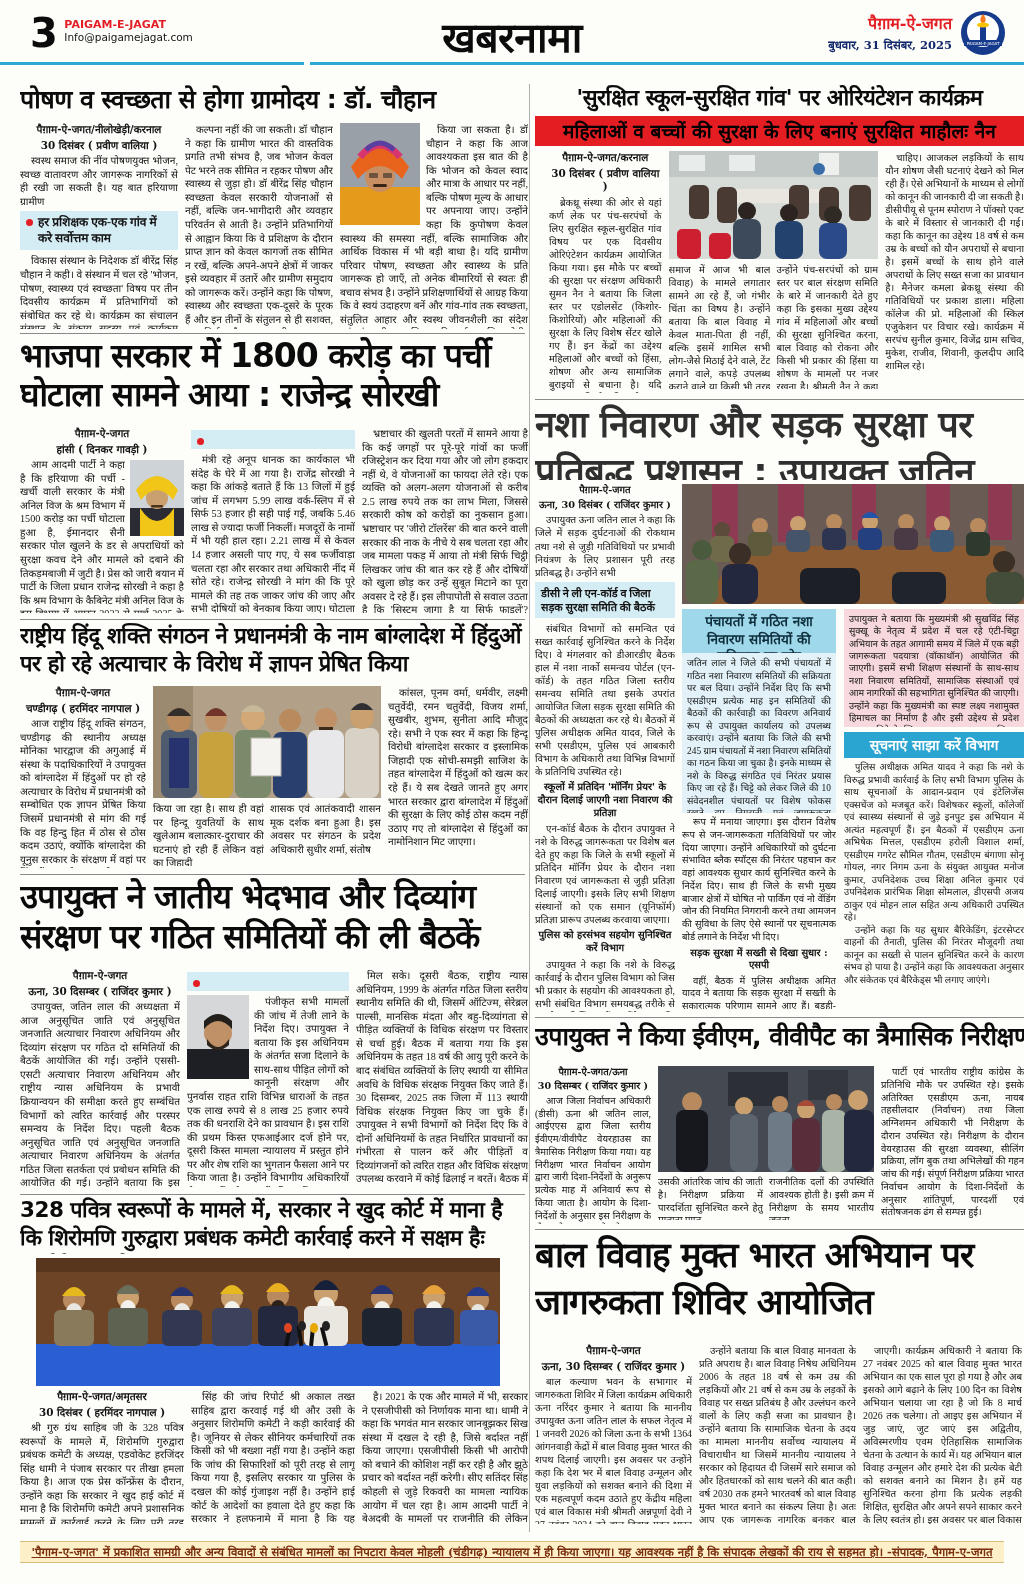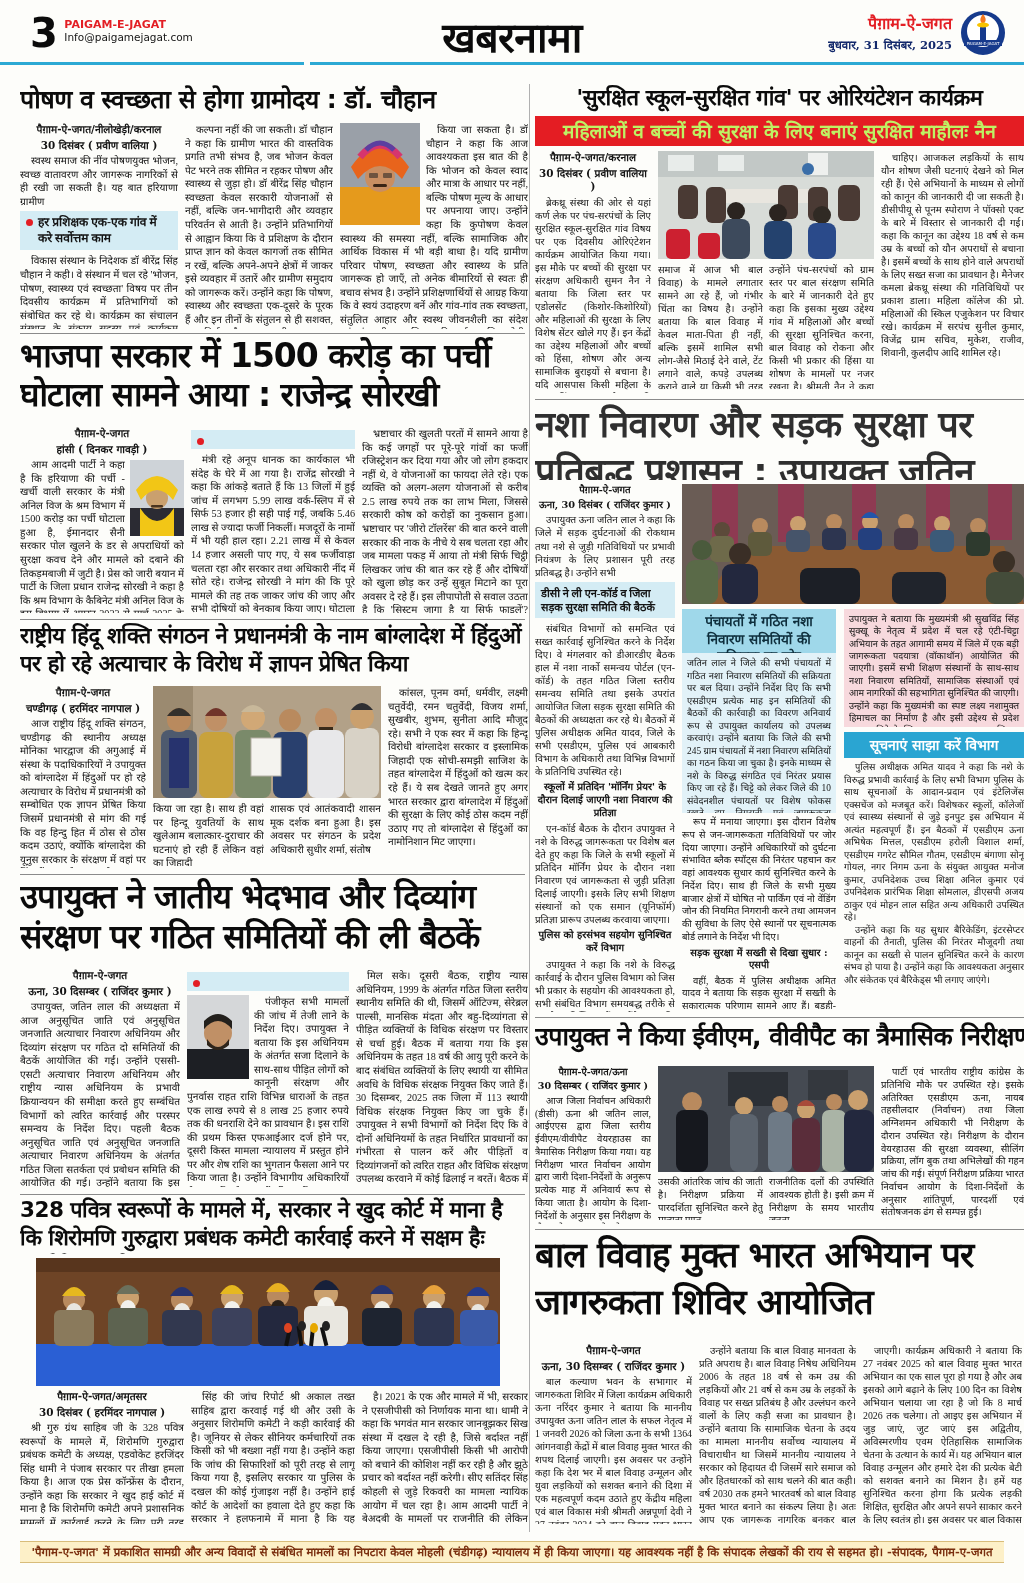--- a/index.html
+++ b/index.html
@@ -11,21 +11,21 @@
   .gray-hl { color:#2f2f2f; }
   .byline { font-weight:700; text-align:center; font-size:10.4px; line-height:1.3; margin-bottom:2px; font-family:"DejaVu Serif", serif; }
   p.b { font-size:10.2px; line-height:1.33; text-align:justify; text-indent:11px; }
   .cols { display:flex; gap:7px; overflow:hidden; }
   .col  { overflow:hidden; }
   .subbox { background:#d4ecf4; padding:4px 6px; margin:3px 0 4px 0; font-weight:700;
             font-family:Liberation Serif, serif; font-size:12px; line-height:1.3; display:flex; gap:5px; align-items:flex-start; }
   .bullet { width:7px; height:7px; border-radius:50%; background:#e31e24; margin-top:4px; flex:none; }
   .boldsub { font-weight:700; text-align:center; font-size:10.6px; line-height:1.28; margin:3px 0;
              font-family:"DejaVu Serif", serif; }
-  .redbar { background:#e41d23; color:#bef264; font-family:"DejaVu Sans", sans-serif; font-weight:700;
+  .redbar { background:#e41d23; color:#000000; font-family:"DejaVu Sans", sans-serif; font-weight:700;
             text-align:center; overflow:hidden; }
   .boxhead { font-family:"DejaVu Sans", sans-serif; font-weight:700; text-align:center; padding:4px 4px; line-height:1.3; overflow:hidden; }
   .cyanhead { background:#9fd8ea; color:#0e2e3c; font-size:13.5px; }
   .cyanbody { background:#e2f2f8; padding:4px 5px; }
   .redhead  { background:#e41d23; color:#fff; font-size:13.5px; }
   .redbody  { background:#f7d9dd; padding:4px 5px; }
   .bluebar  { background:#2aa5d2; color:#fff; font-size:14px; }
   .photo { overflow:hidden; background:#888; }
   .photo svg { display:block; width:100%; height:100%; }
   .hrule { background:#8a8a8a; height:1px; }
@@ -103,21 +103,21 @@
           <rect x="43" y="50" width="9" height="5" rx="1" fill="#222" opacity="0.55"></rect>
           <rect x="33" y="61" width="14" height="3" rx="1.5" fill="#3a2416"></rect>
         </svg>
       </div>
       <p class="b">किया जा सकता है। डॉ चौहान ने कहा कि आज आवश्यकता इस बात की है कि भोजन को केवल स्वाद और मात्रा के आधार पर नहीं, बल्कि पोषण मूल्य के आधार पर अपनाया जाए। उन्होंने कहा कि कुपोषण केवल स्वास्थ्य की समस्या नहीं, बल्कि सामाजिक और आर्थिक विकास में भी बड़ी बाधा है। यदि ग्रामीण परिवार पोषण, स्वच्छता और स्वास्थ्य के प्रति जागरूक हो जाएँ, तो अनेक बीमारियों से स्वतः ही बचाव संभव है। उन्होंने प्रशिक्षणार्थियों से आग्रह किया कि वे स्वयं उदाहरण बनें और गांव-गांव तक स्वच्छता, संतुलित आहार और स्वस्थ जीवनशैली का संदेश पहुंचाएं, तभी इस प्रशिक्षण की सार्थकता सिद्ध होगी। इस अवसर पर राष्ट्रीय ग्रामीण विकास संस्थान से कॉर्डिनेटर आशीष सिंह और प्रतिभागी मौजूद रहे।</p>
     </div>
   </div>
 </article>
 
 <article class="abs" style="left:20px;top:337px;width:508px;height:280px;">
-  <h1 class="hl" style="font-size:33px;line-height:1.18;height:84px;letter-spacing:-1px;">भाजपा सरकार में 1500 करोड़ का पर्ची घोटाला सामने आया : राजेन्द्र सोरखी</h1>
+  <h1 class="hl" style="font-size:33px;line-height:1.18;height:84px;letter-spacing:-1px;">भाजपा सरकार में 1800 करोड़ का पर्ची घोटाला सामने आया : राजेन्द्र सोरखी</h1>
   <div class="cols" style="margin-top:6px;height:186px;">
     <div class="col" style="width:164px;">
       <div class="byline">पैग़ाम-ऐ-जगत</div>
       <div class="byline">हांसी ( दिनकर गावड़ी )</div>
       <div class="photo" style="float:right;width:54px;height:76px;margin:2px 0 3px 5px;">
         <svg viewBox="0 0 54 76" preserveAspectRatio="none">
           <rect width="54" height="76" fill="#ced3d8"></rect>
           <rect y="48" width="54" height="28" fill="#2b2b33"></rect>
           <path d="M10 48 Q27 74 44 48 L44 76 L10 76 Z" fill="#f2c616"></path>
           <circle cx="27" cy="38" r="11" fill="#caa06e"></circle>
@@ -289,21 +289,21 @@
     <div class="col" style="width:166px;">
       <p class="b">है। 2021 के एक और मामले में भी, सरकार ने एसजीपीसी को निर्णायक माना था। धामी ने कहा कि भगवंत मान सरकार जानबूझकर सिख संस्था में दखल दे रही है, जिसे बर्दाश्त नहीं किया जाएगा। एसजीपीसी किसी भी आरोपी को बचाने की कोशिश नहीं कर रही है और झूठे प्रचार को बर्दाश्त नहीं करेगी। सीए सतिंदर सिंह कोहली से जुड़े रिकवरी का मामला न्यायिक आयोग में चल रहा है। आम आदमी पार्टी ने बेअदबी के मामलों पर राजनीति की लेकिन असफल रही और अब कोर्ट के हलफनामों के खिलाफ जा रही है। सरकार डेरा सिरसा प्रमुख गुरमीत राम रहीम की पैरोल पर भी चुप है।</p>
     </div>
   </div>
 </article>
 
 <article class="abs" style="left:535px;top:85px;width:489px;height:312px;">
   <h1 class="hl" style="font-size:22px;line-height:1.2;height:28px;white-space:nowrap;text-align:center;">'सुरक्षित स्कूल-सुरक्षित गांव' पर ओरियंटेशन कार्यक्रम</h1>
   <div class="redbar" style="margin-top:3px;font-size:19px;line-height:30px;height:30px;white-space:nowrap;">महिलाओं व बच्चों की सुरक्षा के लिए बनाएं सुरक्षित माहौलः नैन</div>
   <div class="cols" style="margin-top:5px;height:242px;">
-    <div class="col" style="width:116px;">
+    <div class="col" style="width:116px;margin-left:14px;">
       <div class="byline">पैग़ाम-ऐ-जगत/करनाल</div>
       <div class="byline">30 दिसंबर ( प्रवीण वालिया )</div>
       <p class="b" style="font-size:9.8px;">ब्रेकथ्रू संस्था की ओर से यहां कर्ण लेक पर पंच-सरपंचों के लिए सुरक्षित स्कूल-सुरक्षित गांव विषय पर एक दिवसीय ओरिएंटेशन कार्यक्रम आयोजित किया गया। इस मौके पर बच्चों की सुरक्षा पर संरक्षण अधिकारी सुमन नैन ने बताया कि जिला स्तर पर एडोलसेंट (किशोर-किशोरियों) और महिलाओं की सुरक्षा के लिए विशेष सेंटर खोले गए हैं। इन केंद्रों का उद्देश्य महिलाओं और बच्चों को हिंसा, शोषण और अन्य सामाजिक बुराइयों से बचाना है। यदि आसपास किसी महिला के साथ हिंसा या दुर्व्यवहार की जानकारी मिले तो 112 नंबर पर कॉल करके पुलिस को सूचना दी जा सकती है। उन्होंने बताया कि</p>
     </div>
     <div class="col" style="width:216px;">
       <div class="photo" style="width:216px;height:108px;">
         <svg viewBox="0 0 216 108" preserveAspectRatio="none">
           <rect width="216" height="108" fill="#d8dcd8"></rect>
           <rect x="0" y="0" width="216" height="26" fill="#c2c8c6"></rect>
           <rect x="10" y="4" width="26" height="16" fill="#e8ecea"></rect>
@@ -482,13 +482,13 @@
     </div>
     <div class="col" style="width:157px;">
       <p class="b" style="font-size:9.8px;">उन्होंने बताया कि बाल विवाह मानवता के प्रति अपराध है। बाल विवाह निषेध अधिनियम 2006 के तहत 18 वर्ष से कम उम्र की लड़कियों और 21 वर्ष से कम उम्र के लड़कों के विवाह पर सख्त प्रतिबंध है और उल्लंघन करने वालों के लिए कड़ी सजा का प्रावधान है। उन्होंने बताया कि सामाजिक चेतना के उदय का मामला माननीय सर्वोच्च न्यायालय में विचाराधीन था जिसमें माननीय न्यायालय ने सरकार को हिदायत दी जिसमें सारे समाज को और हितधारकों को साथ चलने की बात कही। वर्ष 2030 तक हमने भारतवर्ष को बाल विवाह मुक्त भारत बनाने का संकल्प लिया है। अतः आप एक जागरूक नागरिक बनकर बाल विवाह रोकने के लिए आप गूगल पर शिकायत दर्ज कर सकते हैं। यहां से आपकी शिकायत अपने आप सम्बन्धित बाल विवाह निषेध अधिकारी को कार्रवाई के लिए मिल</p>
     </div>
     <div class="col" style="width:159px;">
       <p class="b" style="font-size:9.8px;">जाएगी। कार्यक्रम अधिकारी ने बताया कि 27 नवंबर 2025 को बाल विवाह मुक्त भारत अभियान का एक साल पूरा हो गया है और अब इसको आगे बढ़ाने के लिए 100 दिन का विशेष अभियान चलाया जा रहा है जो कि 8 मार्च 2026 तक चलेगा। तो आइए इस अभियान में जुड़ जाएं, जुट जाएं इस अद्वितीय, अविस्मरणीय एवम ऐतिहासिक सामाजिक चेतना के उत्थान के कार्य में। यह अभियान बाल विवाह उन्मूलन और हमारे देश की प्रत्येक बेटी को सशक्त बनाने का मिशन है। हमें यह सुनिश्चित करना होगा कि प्रत्येक लड़की शिक्षित, सुरक्षित और अपने सपने साकार करने के लिए स्वतंत्र हो। इस अवसर पर बाल विकास परियोजना अधिकारी ऊना शिव सिंह वर्मा, वृत पर्यवेक्षिकायें, पोषण कॉर्डिनेटर गुरमुख सिंह व आंगनवाड़ी कार्यकर्तायें उपस्थित थीं।</p>
     </div>
   </div>
 </article>
 
-<div class="abs footerbar" style="left:20px;top:1541px;width:984px;height:22px;">'पैगाम-ए-जगत' में प्रकाशित सामग्री और अन्य विवादों से संबंधित मामलों का निपटारा केवल मोहली (चंडीगढ़) न्यायालय में ही किया जाएगा। यह आवश्यक नहीं है कि संपादक लेखकों की राय से सहमत हो। -संपादक, पैगाम-ए-जगत</div>
+<div class="abs footerbar" style="left:20px;top:1541px;width:984px;height:22px;text-decoration:underline;">'पैगाम-ए-जगत' में प्रकाशित सामग्री और अन्य विवादों से संबंधित मामलों का निपटारा केवल मोहली (चंडीगढ़) न्यायालय में ही किया जाएगा। यह आवश्यक नहीं है कि संपादक लेखकों की राय से सहमत हो। -संपादक, पैगाम-ए-जगत</div>
 
 </body></html>

